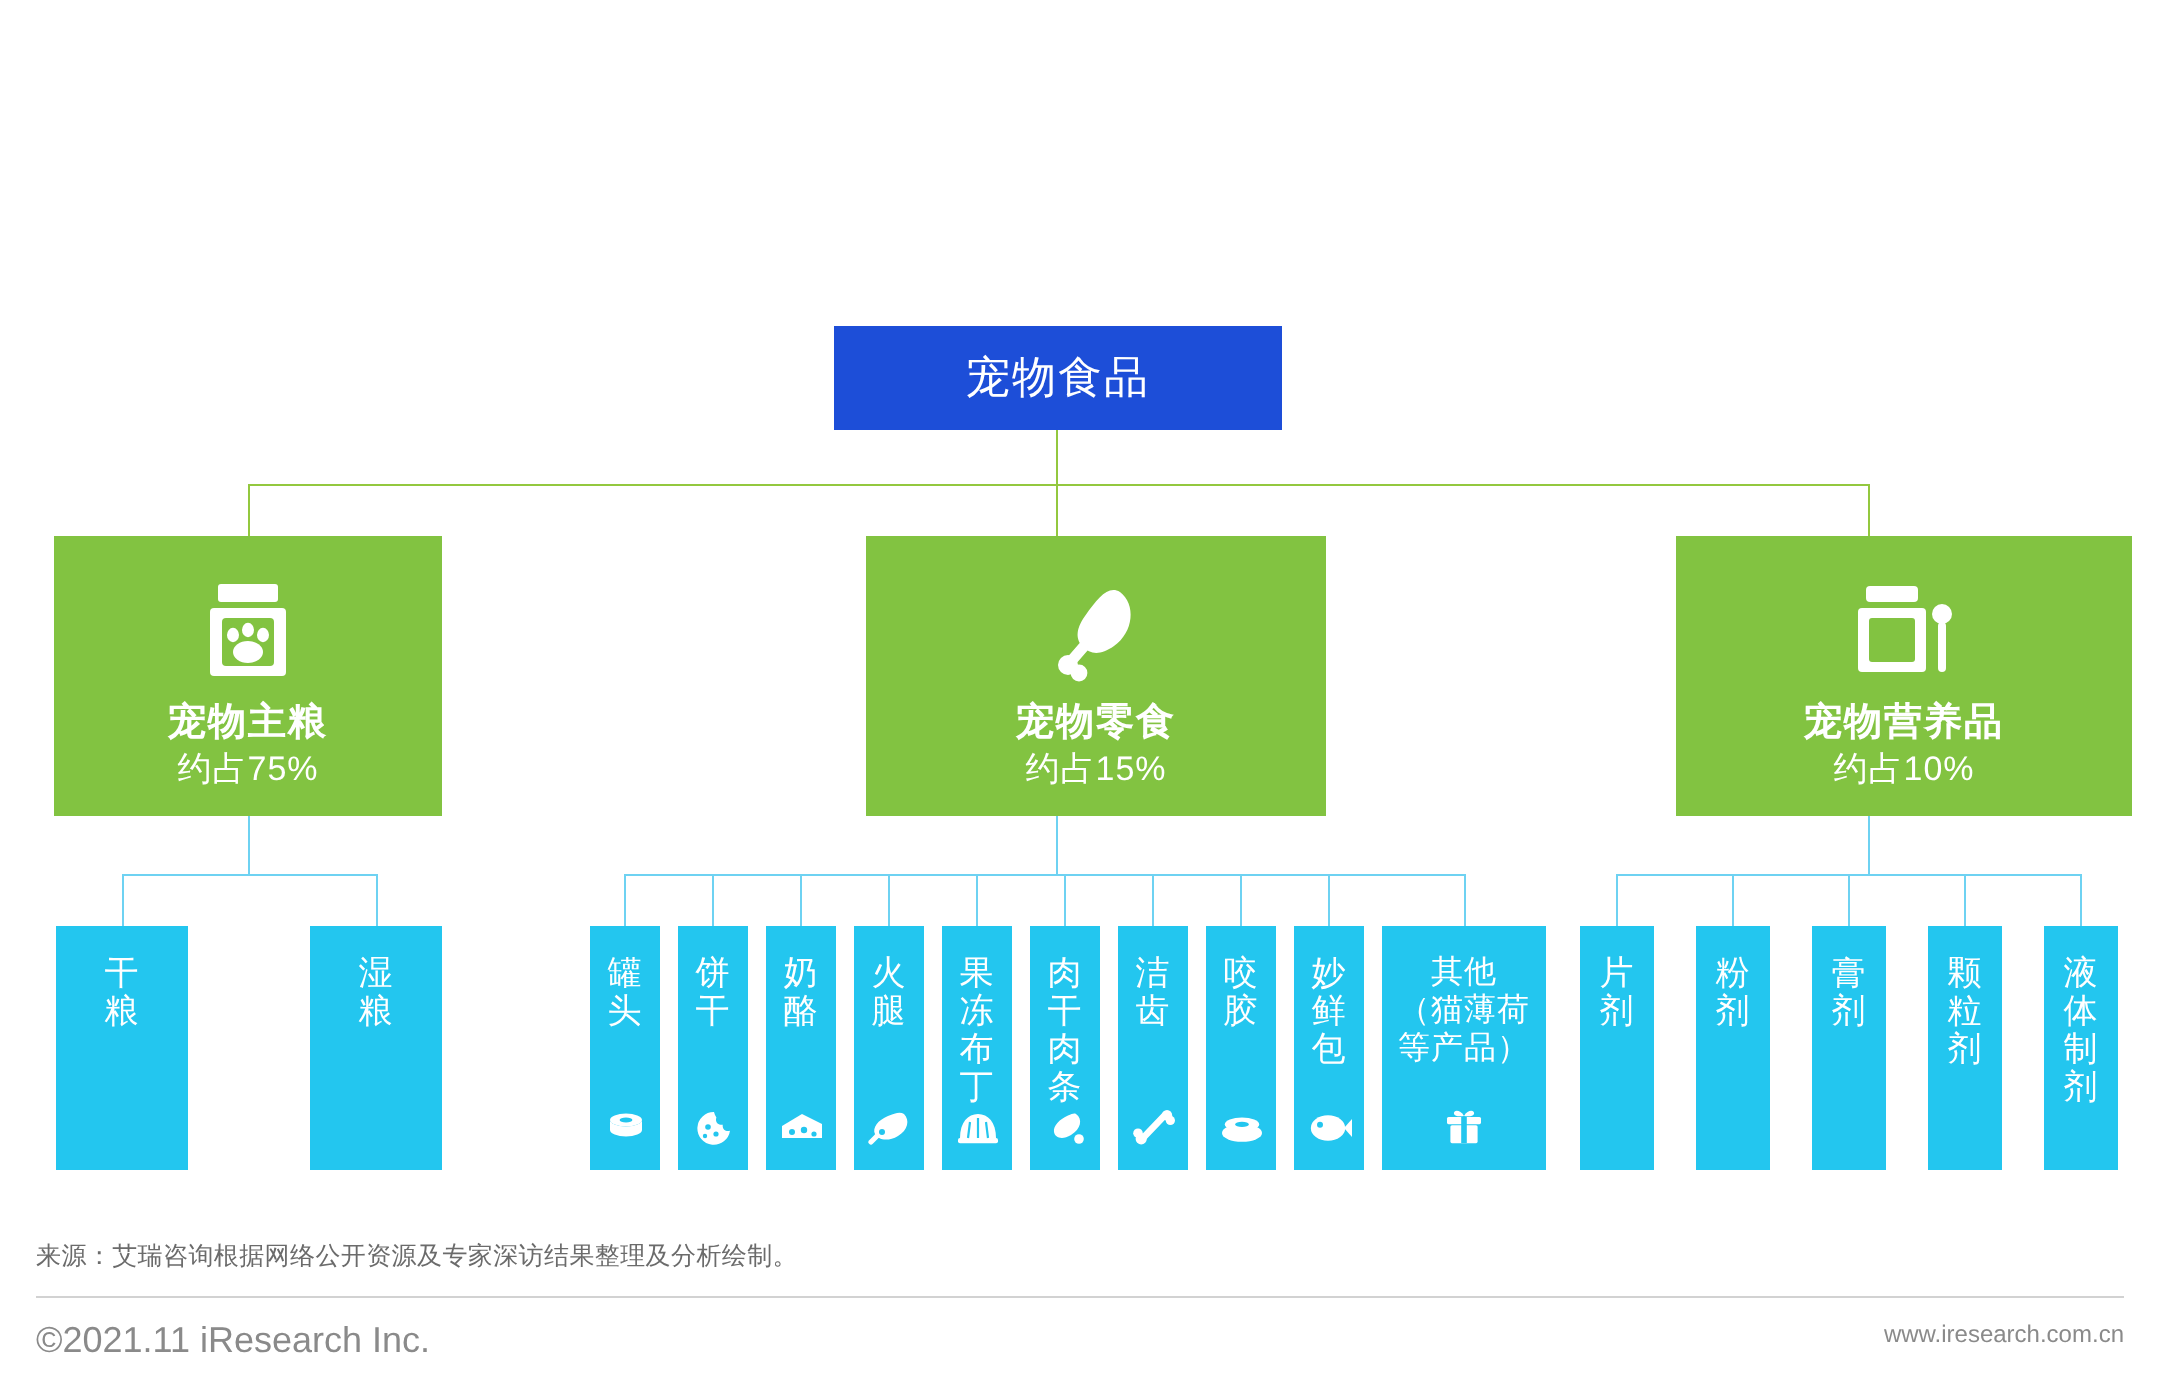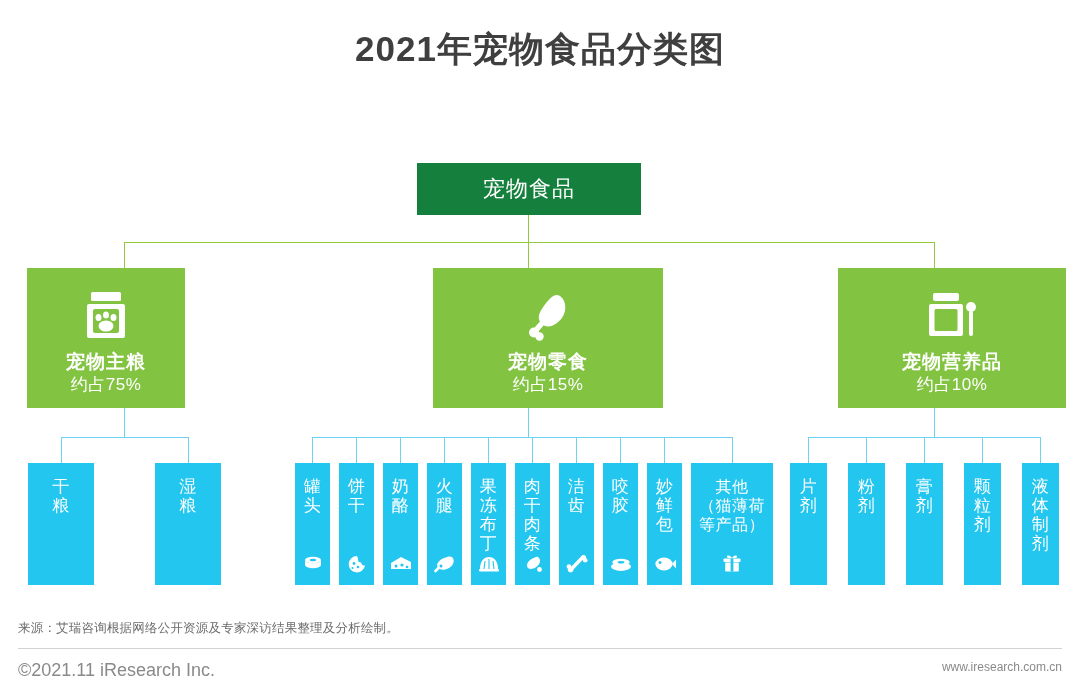--- a/index.html
+++ b/index.html
@@ -33,21 +33,21 @@
     display: flex;
     flex-direction: column;
     align-items: center;
     justify-content: center;
     color: #ffffff;
     text-align: center;
   }
 
   
   .box.root {
-    background: #15803d;
+    background: #1d4ed8;
     left: 417px; top: 163px;
     width: 224px; height: 52px;
     justify-content: center;
   }
   .box.root .lbl {
     font-size: 22px;
     color: #ffffff;
     letter-spacing: 1px;
   }
 
@@ -138,33 +138,32 @@
     right: 18px; top: 660px;
     font-size: 12px;
     color: #8a8a8a;
   }
 </style>
 </head>
 <body>
 
 <div id="page">
 
-  <div class="title">2021年宠物食品分类图</div>
 
   <div class="conn v" style="left:528px; top:215px; height:27px;"></div>
   <div class="conn h" style="left:124px; top:242px; width:810px;"></div>
   <div class="conn v" style="left:124px; top:242px; height:26px;"></div>
   <div class="conn v" style="left:528px; top:242px; height:26px;"></div>
   <div class="conn v" style="left:934px; top:242px; height:26px;"></div>
 
   <div class="box root">
     <span class="lbl">宠物食品</span>
   </div>
 
-  <div class="box main" style="left:27px; width:158px;">
+  <div class="box main" style="left:27px; width:194px;">
     <span class="ico">
       <svg width="48" height="52" viewBox="0 0 48 52" fill="#ffffff">
         <rect x="9" y="2" width="30" height="9" rx="1.5"></rect>
         <path d="M7 14 h34 a2 2 0 0 1 2 2 v30 a2 2 0 0 1 -2 2 h-34 a2 2 0 0 1 -2 -2 v-30 a2 2 0 0 1 2 -2 z"></path>
         <rect x="11" y="19" width="26" height="24" rx="2" fill="#82c341"></rect>
         <ellipse cx="24" cy="36" rx="7.5" ry="5.5" fill="#ffffff"></ellipse>
         <ellipse cx="16.5" cy="27.5" rx="3" ry="3.6" fill="#ffffff"></ellipse>
         <ellipse cx="24" cy="25" rx="3" ry="3.6" fill="#ffffff"></ellipse>
         <ellipse cx="31.5" cy="27.5" rx="3" ry="3.6" fill="#ffffff"></ellipse>
       </svg>

